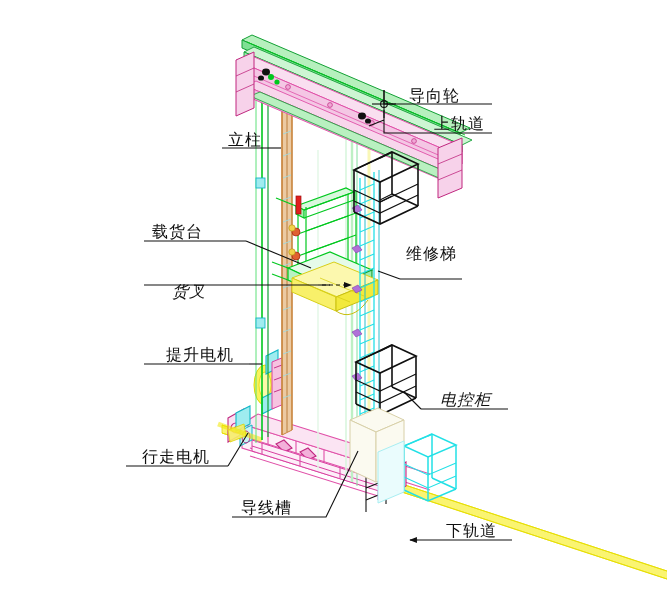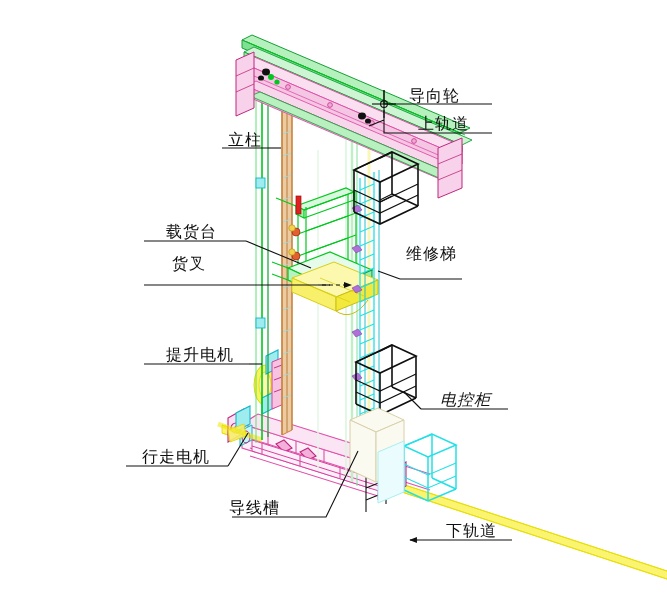--- a/index.html
+++ b/index.html
@@ -390,25 +390,25 @@
         <line x1="232" y1="517" x2="312" y2="517" stroke="#101010" stroke-width="1.2"></line>
         <path d="M312,517 L326,517 L358,451" stroke="#101010" stroke-width="1.1" fill="none"></path>
         <line x1="418" y1="540" x2="512" y2="540" stroke="#101010" stroke-width="1.2"></line>
         <path d="M418,540 L410,540" stroke="#101010" stroke-width="1.1" fill="none" marker-end="url(#arrowHead)"></path>
       </g>
 
   </svg>
 
   <div id="label-layer">
       <div class="lbl" style="left: 409px; top: 88px;">导向轮</div>
-      <div class="lbl" style="left: 418px; top: 116px; text-align: right;">上轨道</div>
+      <div class="lbl" style="left: 434px; top: 116px; text-align: right;">上轨道</div>
       <div class="lbl" style="left: 228px; top: 132px;">立柱</div>
-      <div class="lbl" style="left: 166px; top: 224px; font-family: Liberation Serif, serif;">载货台</div>
-      <div class="lbl" style="left: 172px; top: 256px;">货叉</div>
+      <div class="lbl" style="left: 152px; top: 224px; font-family: Liberation Serif, serif;">载货台</div>
+      <div class="lbl" style="left: 172px; top: 284px; font-style: italic;">货叉</div>
       <div class="lbl" style="left: 406px; top: 246px;">维修梯</div>
       <div class="lbl" style="left: 166px; top: 347px;">提升电机</div>
       <div class="lbl" style="left: 440px; top: 392px; font-style: italic;">电控柜</div>
       <div class="lbl" style="left: 142px; top: 449px; text-align: right;">行走电机</div>
-      <div class="lbl" style="left: 229px; top: 500px;">导线槽</div>
+      <div class="lbl" style="left: 241px; top: 500px;">导线槽</div>
       <div class="lbl" style="left: 446px; top: 523px;">下轨道</div>
     </div>
 
 </div>
 
 </body></html>

